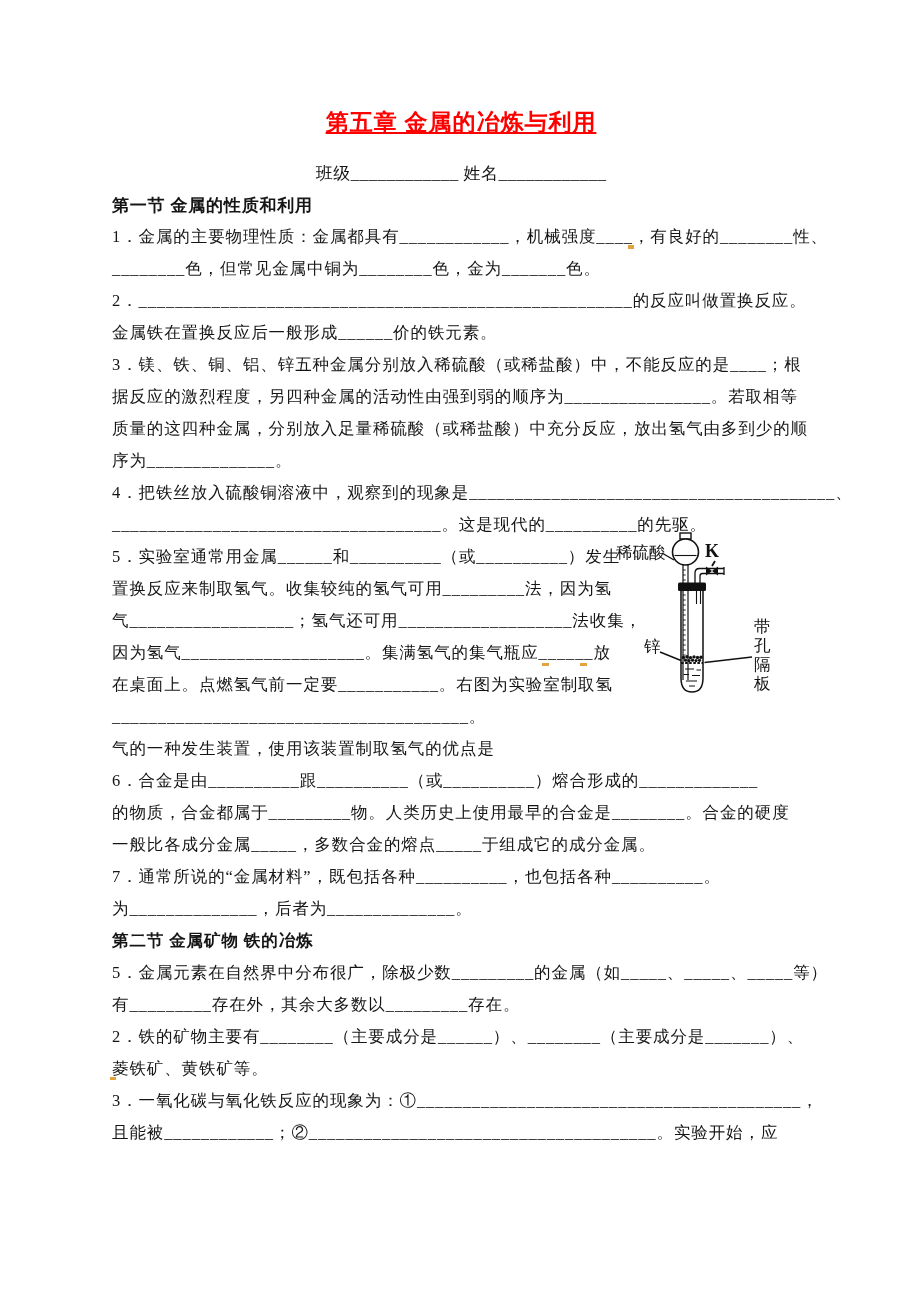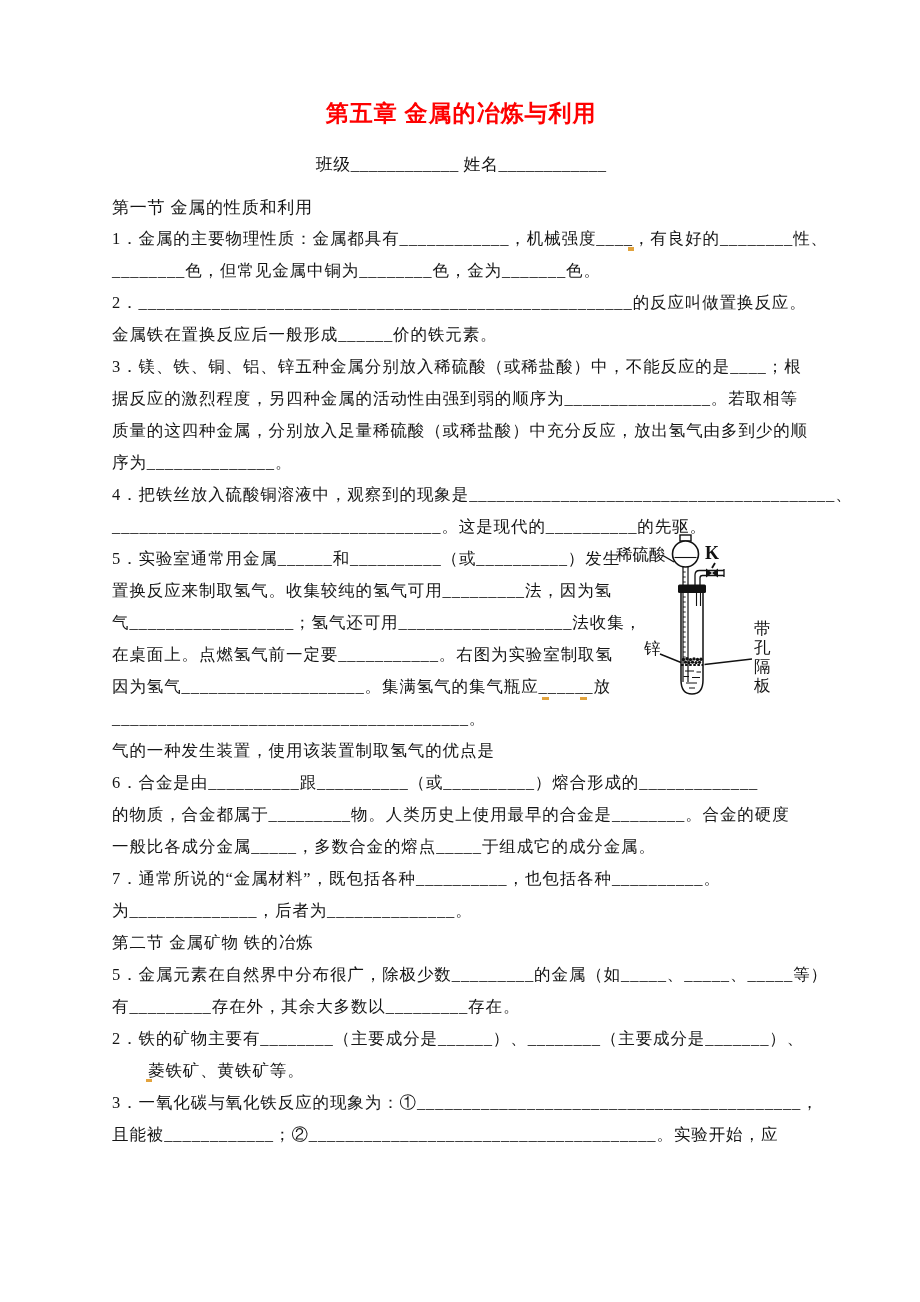--- a/index.html
+++ b/index.html
@@ -2,49 +2,50 @@
 <html><head>
 <meta charset="utf-8">
 <style>
   html,body{margin:0;padding:0;}
   body{
     width:920px;height:1302px;background:#ffffff;overflow:hidden;
     font-family:"Liberation Serif", serif;color:#151515;
   }
   .page{padding:100px 110px 0 112px;}
   .doc-title{
-    margin:0 0 24px 0;text-align:center;color:#fe0000;
+    margin:9px 0 24px 0;text-align:center;color:#fe0000;
     font-size:23px;font-weight:bold;letter-spacing:1px;line-height:28px;
     white-space:nowrap;
+    text-decoration:underline;
   }
   .class-line{
-    text-align:center;font-size:17px;line-height:26px;margin-bottom:15px;
+    text-align:center;font-size:17px;line-height:26px;margin-bottom:4px;
     letter-spacing:.5px;white-space:nowrap;
   }
   .sec-heading{
-    font-weight:normal;font-size:17px;line-height:30px;letter-spacing:.8px;
+    font-weight:bold;font-size:17px;line-height:30px;letter-spacing:.8px;
     white-space:nowrap;
   }
   .t-line{
     font-size:16.5px;line-height:32px;letter-spacing:.9px;white-space:nowrap;
   }
   .blank-seg{position:relative;display:inline-block;}
   .mark-end-sq::after{
     content:"";position:absolute;right:-1px;bottom:4px;width:6px;height:4px;
     background:#e2a33d;
   }
   .mark-pair::before{
     content:"";position:absolute;left:3px;bottom:3px;width:7px;height:3px;
     background:#e2a33d;
   }
   .mark-pair::after{
     content:"";position:absolute;right:7px;bottom:3px;width:7px;height:3px;
     background:#e2a33d;
   }
-  .spell-first{position:relative;margin-left:36px;}
+  .spell-first{position:relative;}
   .spell-first::before{
     content:"";position:absolute;left:-2px;bottom:5px;width:6px;height:3px;
     background:#e2a33d;
   }
   .q5-row{position:relative;}
   .q5-text{width:492px;}
   .apparatus{position:absolute;top:-11px;right:-14px;}
   .apparatus text{
     font-family:"Liberation Serif", serif;fill:#111;
   }
@@ -72,22 +73,22 @@
   <div class="t-line">序为______________。</div>
 
   <div class="t-line">4．把铁丝放入硫酸铜溶液中，观察到的现象是________________________________________、</div>
   <div class="t-line">____________________________________。这是现代的__________的先驱。</div>
 
   <div class="q5-row">
     <div class="q5-text">
       <div class="t-line">5．实验室通常用金属______和__________（或__________）发生</div>
       <div class="t-line">置换反应来制取氢气。收集较纯的氢气可用_________法，因为氢</div>
       <div class="t-line">气__________________；氢气还可用___________________法收集，</div>
+      <div class="t-line"><span>因为氢气____________________。集满氢气的集气瓶应</span><span class="blank-seg mark-pair">______</span><span>放</span></div>
       <div class="t-line">在桌面上。点燃氢气前一定要___________。右图为实验室制取氢</div>
-      <div class="t-line"><span>因为氢气____________________。集满氢气的集气瓶应</span><span class="blank-seg mark-pair">______</span><span>放</span></div>
       <div class="t-line">_______________________________________。</div>
       <div class="t-line">气的一种发生装置，使用该装置制取氢气的优点是</div>
     </div>
 
     <svg class="apparatus" width="212" height="192" viewBox="0 0 212 192">
 
       <text x="4" y="28" font-size="16.5">稀硫酸</text>
       <line x1="50" y1="23" x2="62" y2="30" stroke="#111" stroke-width="1.4"></line>
 
       <rect x="68" y="3" width="11" height="6" fill="#fff" stroke="#111" stroke-width="1.4"></rect>

